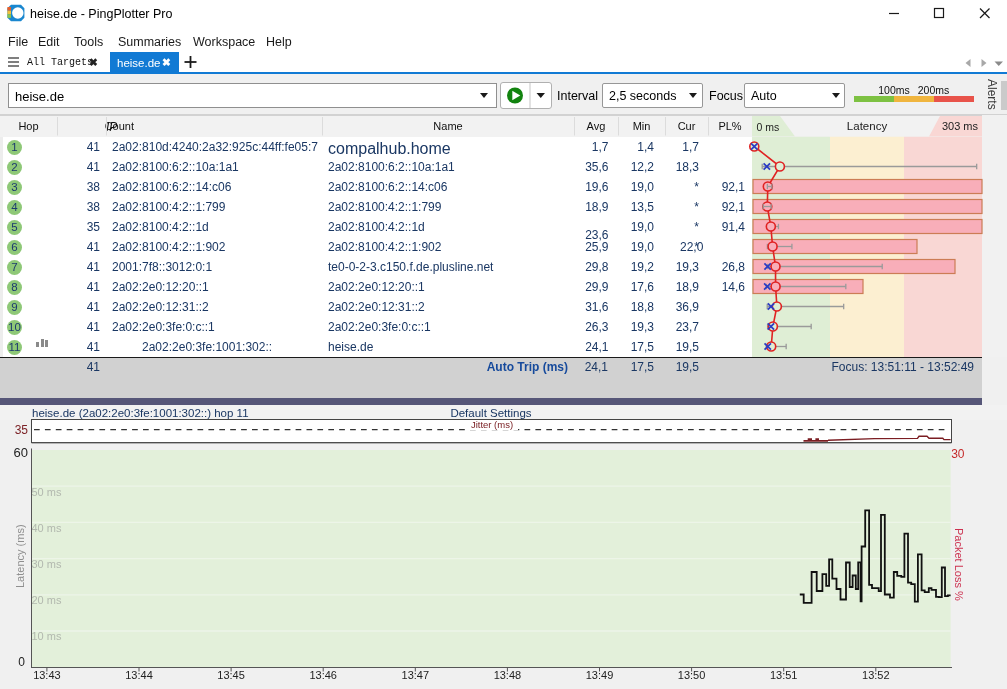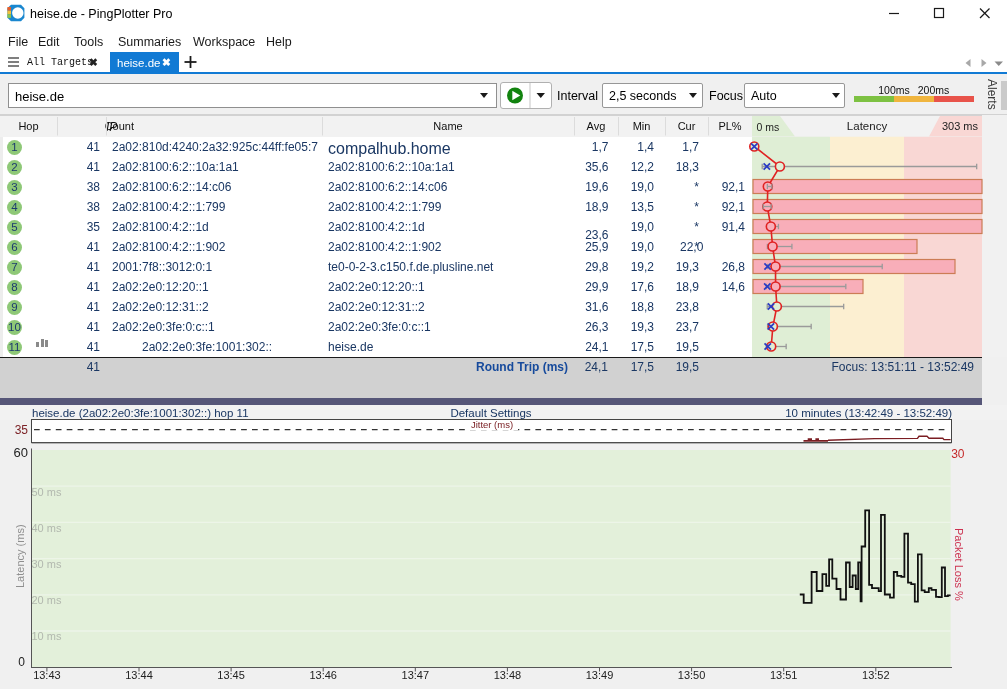--- a/index.html
+++ b/index.html
@@ -193,21 +193,21 @@
       <div class="abs navy" style="left:540px;top:280px;width:68.5px;text-align:right;font-size:12px;">29,9</div>
       <div class="abs navy" style="left:590px;top:280px;width:64px;text-align:right;font-size:12px;">17,6</div>
       <div class="abs navy" style="left:640px;top:280px;width:59px;text-align:right;font-size:12px;">18,9</div>
       <div class="abs navy" style="left:680px;top:280px;width:65px;text-align:right;font-size:12px;">14,6</div>
       <div class="abs" style="left:7px;top:299.5px;width:15px;height:15px;border-radius:50%;background:#8ec877;font-size:11.5px;color:#1c3a6e;text-align:center;line-height:15px;">9</div>
       <div class="abs navy" style="left:40px;top:300px;width:60px;text-align:right;font-size:12px;">41</div>
       <div class="abs navy" style="left:112px;top:300px;width:206px;overflow:hidden;white-space:nowrap;font-size:12px;">2a02:2e0:12:31::2</div>
       <div class="abs navy" style="left:328px;top:300px;width:240px;overflow:hidden;white-space:nowrap;font-size:12px;">2a02:2e0:12:31::2</div>
       <div class="abs navy" style="left:540px;top:300px;width:68.5px;text-align:right;font-size:12px;">31,6</div>
       <div class="abs navy" style="left:590px;top:300px;width:64px;text-align:right;font-size:12px;">18,8</div>
-      <div class="abs navy" style="left:640px;top:300px;width:59px;text-align:right;font-size:12px;">23,8</div>
+      <div class="abs navy" style="left:640px;top:300px;width:59px;text-align:right;font-size:12px;">36,9</div>
       <div class="abs navy" style="left:680px;top:300px;width:65px;text-align:right;font-size:12px;"></div>
       <div class="abs" style="left:7px;top:319.5px;width:15px;height:15px;border-radius:50%;background:#8ec877;font-size:11.5px;color:#1c3a6e;text-align:center;line-height:15px;">10</div>
       <div class="abs navy" style="left:40px;top:320px;width:60px;text-align:right;font-size:12px;">41</div>
       <div class="abs navy" style="left:112px;top:320px;width:206px;overflow:hidden;white-space:nowrap;font-size:12px;">2a02:2e0:3fe:0:c::1</div>
       <div class="abs navy" style="left:328px;top:320px;width:240px;overflow:hidden;white-space:nowrap;font-size:12px;">2a02:2e0:3fe:0:c::1</div>
       <div class="abs navy" style="left:540px;top:320px;width:68.5px;text-align:right;font-size:12px;">26,3</div>
       <div class="abs navy" style="left:590px;top:320px;width:64px;text-align:right;font-size:12px;">19,3</div>
       <div class="abs navy" style="left:640px;top:320px;width:59px;text-align:right;font-size:12px;">23,7</div>
       <div class="abs navy" style="left:680px;top:320px;width:65px;text-align:right;font-size:12px;"></div>
       <div class="abs" style="left:7px;top:339.5px;width:15px;height:15px;border-radius:50%;background:#8ec877;font-size:11.5px;color:#1c3a6e;text-align:center;line-height:15px;">11</div>
@@ -293,32 +293,31 @@
       <line x1="774.1856600000001" y1="303.3" x2="767.78566" y2="309.7" stroke="#2b3cc4" stroke-width="1.7"></line>
       <line x1="767.7100899999999" y1="323.3" x2="774.11009" y2="329.7" stroke="#2b3cc4" stroke-width="1.7"></line>
       <line x1="774.11009" y1="323.3" x2="767.7100899999999" y2="329.7" stroke="#2b3cc4" stroke-width="1.7"></line>
       <line x1="764.5361499999999" y1="343.3" x2="770.93615" y2="349.7" stroke="#2b3cc4" stroke-width="1.7"></line>
       <line x1="770.93615" y1="343.3" x2="764.5361499999999" y2="349.7" stroke="#2b3cc4" stroke-width="1.7"></line>
     </svg>
 
 <div class="abs" style="left:0;top:356.5px;width:982px;height:41px;background:#d1d1d1;border-top:1px solid #1a1a1a;"></div>
 <div class="abs" style="left:982px;top:357px;width:25px;height:48px;background:#f0f0f0;"></div>
 <div class="abs navy" style="left:0px;top:360px;width:100px;text-align:right;font-size:12px;">41</div>
-<div class="abs navy" style="left:400px;top:360px;width:168px;text-align:right;font-size:12px;font-weight:bold;color:#164a9c;">Round Trip (ms)</div>
+<div class="abs navy" style="left:400px;top:360px;width:168px;text-align:right;font-size:12px;font-weight:bold;color:#164a9c;">Auto Trip (ms)</div>
 <div class="abs navy" style="left:540px;top:360px;width:68px;text-align:right;font-size:12px;">24,1</div>
 <div class="abs navy" style="left:590px;top:360px;width:64px;text-align:right;font-size:12px;">17,5</div>
 <div class="abs navy" style="left:640px;top:360px;width:59px;text-align:right;font-size:12px;">19,5</div>
 <div class="abs navy" style="left:774px;top:360px;width:200px;text-align:right;font-size:12px;">Focus: 13:51:11 - 13:52:49</div>
 
 <div class="abs" style="left:0;top:397.5px;width:982px;height:7px;background:#565678;"></div>
 
 <div class="abs" style="left:0;top:404.5px;width:1007px;height:15px;background:#f2f2f2;"></div>
 <div class="abs navy" style="left:32px;top:406.5px;font-size:11.5px;">heise.de (2a02:2e0:3fe:1001:302::) hop 11</div>
 <div class="abs navy" style="left:0;top:406.5px;width:982px;text-align:center;font-size:11.5px;">Default Settings</div>
-<div class="abs navy" style="left:652px;top:406.5px;width:300px;text-align:right;font-size:11.5px;">10 minutes (13:42:49 - 13:52:49)</div>
 
 <svg id="tlsvg" class="abs" style="left:0;top:0" width="1007" height="689">
       <rect x="31.5" y="419.5" width="920" height="23" fill="#ffffff" stroke="#444" stroke-width="1"></rect>
       <line x1="34" y1="429.7" x2="949" y2="429.7" stroke="#333" stroke-width="1.3" stroke-dasharray="5.7,5.2"></line>
       <rect x="466" y="420.5" width="52" height="9.7" fill="#ffffff"></rect>
       <text x="492" y="428" text-anchor="middle" font-size="9.5px" fill="#7b2125">Jitter (ms)</text>
       <path d="M803.5 441.8 V440 H807.7 V438.3 H812 V440 H815.4 V438.3 H819 V440 H828 V441.8 Z" fill="#7b1d22" stroke="none"></path>
       <line x1="31.5" y1="442.9" x2="951.5" y2="442.9" stroke="#555" stroke-width="1"></line>
       <path d="M828 440.2 L874.5 438.6 L917.5 438.4 L919 436.3 L927 436.3 L929 438.2 L942.8 438.3 L944 439.6 L950.6 439.6" fill="none" stroke="#7b1d22" stroke-width="1.4"></path>
       <text x="28" y="433.5" text-anchor="end" font-size="12px" fill="#7b2125">35</text>

